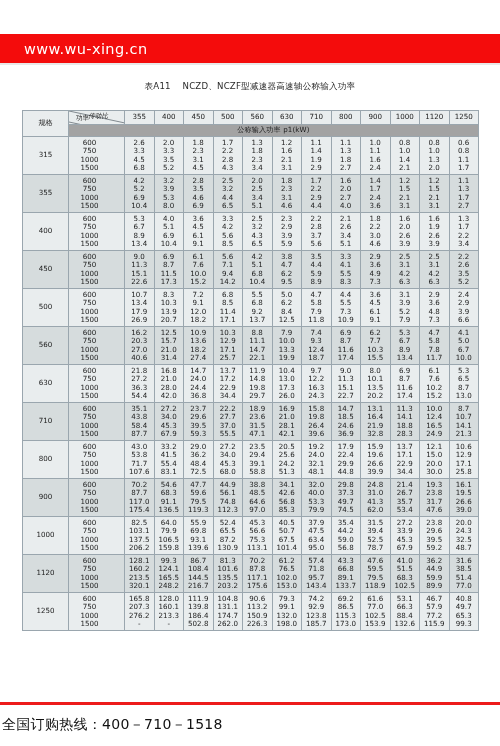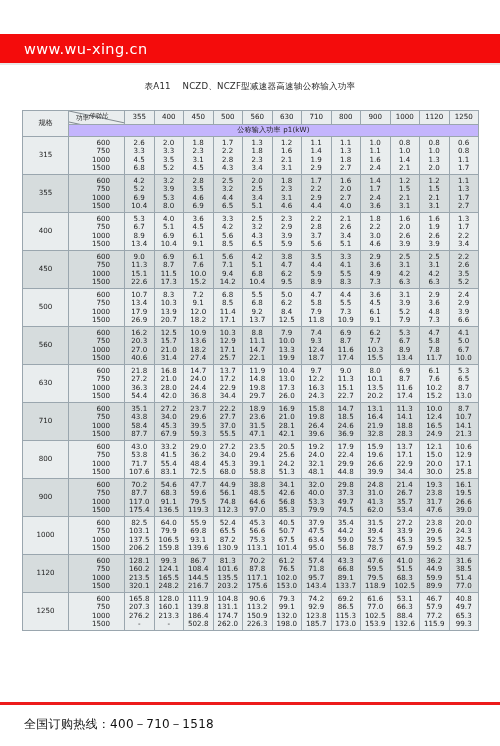--- a/index.html
+++ b/index.html
@@ -90,57 +90,57 @@
     font-size: 6.6px;
     color: #1c1c1c;
     white-space: nowrap;
   }
   .corner .lbl-power { left: 7px;  top: 3px; }
   .corner .lbl-ratio { right: 16px; top: 1px; font-style: italic; }
   .corner .lbl-speed { left: 3px;  top: 13px; font-style: italic; }
 
   .spec-head { background: #e4e9ea; font-size: 7.6px; }
   .ratio-head { background: #e4e9ea; font-size: 7.4px; }
-  tr.hdr-sub td { height: 12px; background: #c4b5fd; }
+  tr.hdr-sub td { height: 12px; background: #a3a3a3; }
   .sub-label { font-size: 6.9px; letter-spacing: 0.15px; }
 
   
   tr.band td { height: 38px; vertical-align: middle; }
   .spec-cell { font-size: 7.6px; }
   .rpm-cell, .val-cell { padding: 1px 0; }
   .stack { display: block; }
   .stack span {
     display: block;
     height: 8.4px;
     line-height: 8.4px;
     font-size: 7.1px;
   }
-  .rpm-cell .stack span { text-align: right; padding-right: 14px; }
+  .rpm-cell .stack span { padding-right: 14px; }
 
   
   tr.tint td { background: #d6dcdd; }
   tr.tint td.corner, tr.tint td.spec-cell { background: #d6dcdd; }
 
   
   .footer {
     position: absolute;
     left: 0; right: 0;
     bottom: 0;
     height: 44px;
     background: #ffffff;
   }
   .footer-rule {
     height: 3px;
     background: #ed1b1b;
     margin: 0;
   }
   .footer-text {
-    font-size: 12px;
+    font-size: 14px;
     color: #111111;
-    padding: 11px 0 0 24px;
+    padding: 11px 0 0 2px;
     letter-spacing: 0.3px;
     white-space: pre;
   }
 </style>
 </head>
 <body>
 
 <div class="top-spacer"></div>
 
 <div class="banner">

